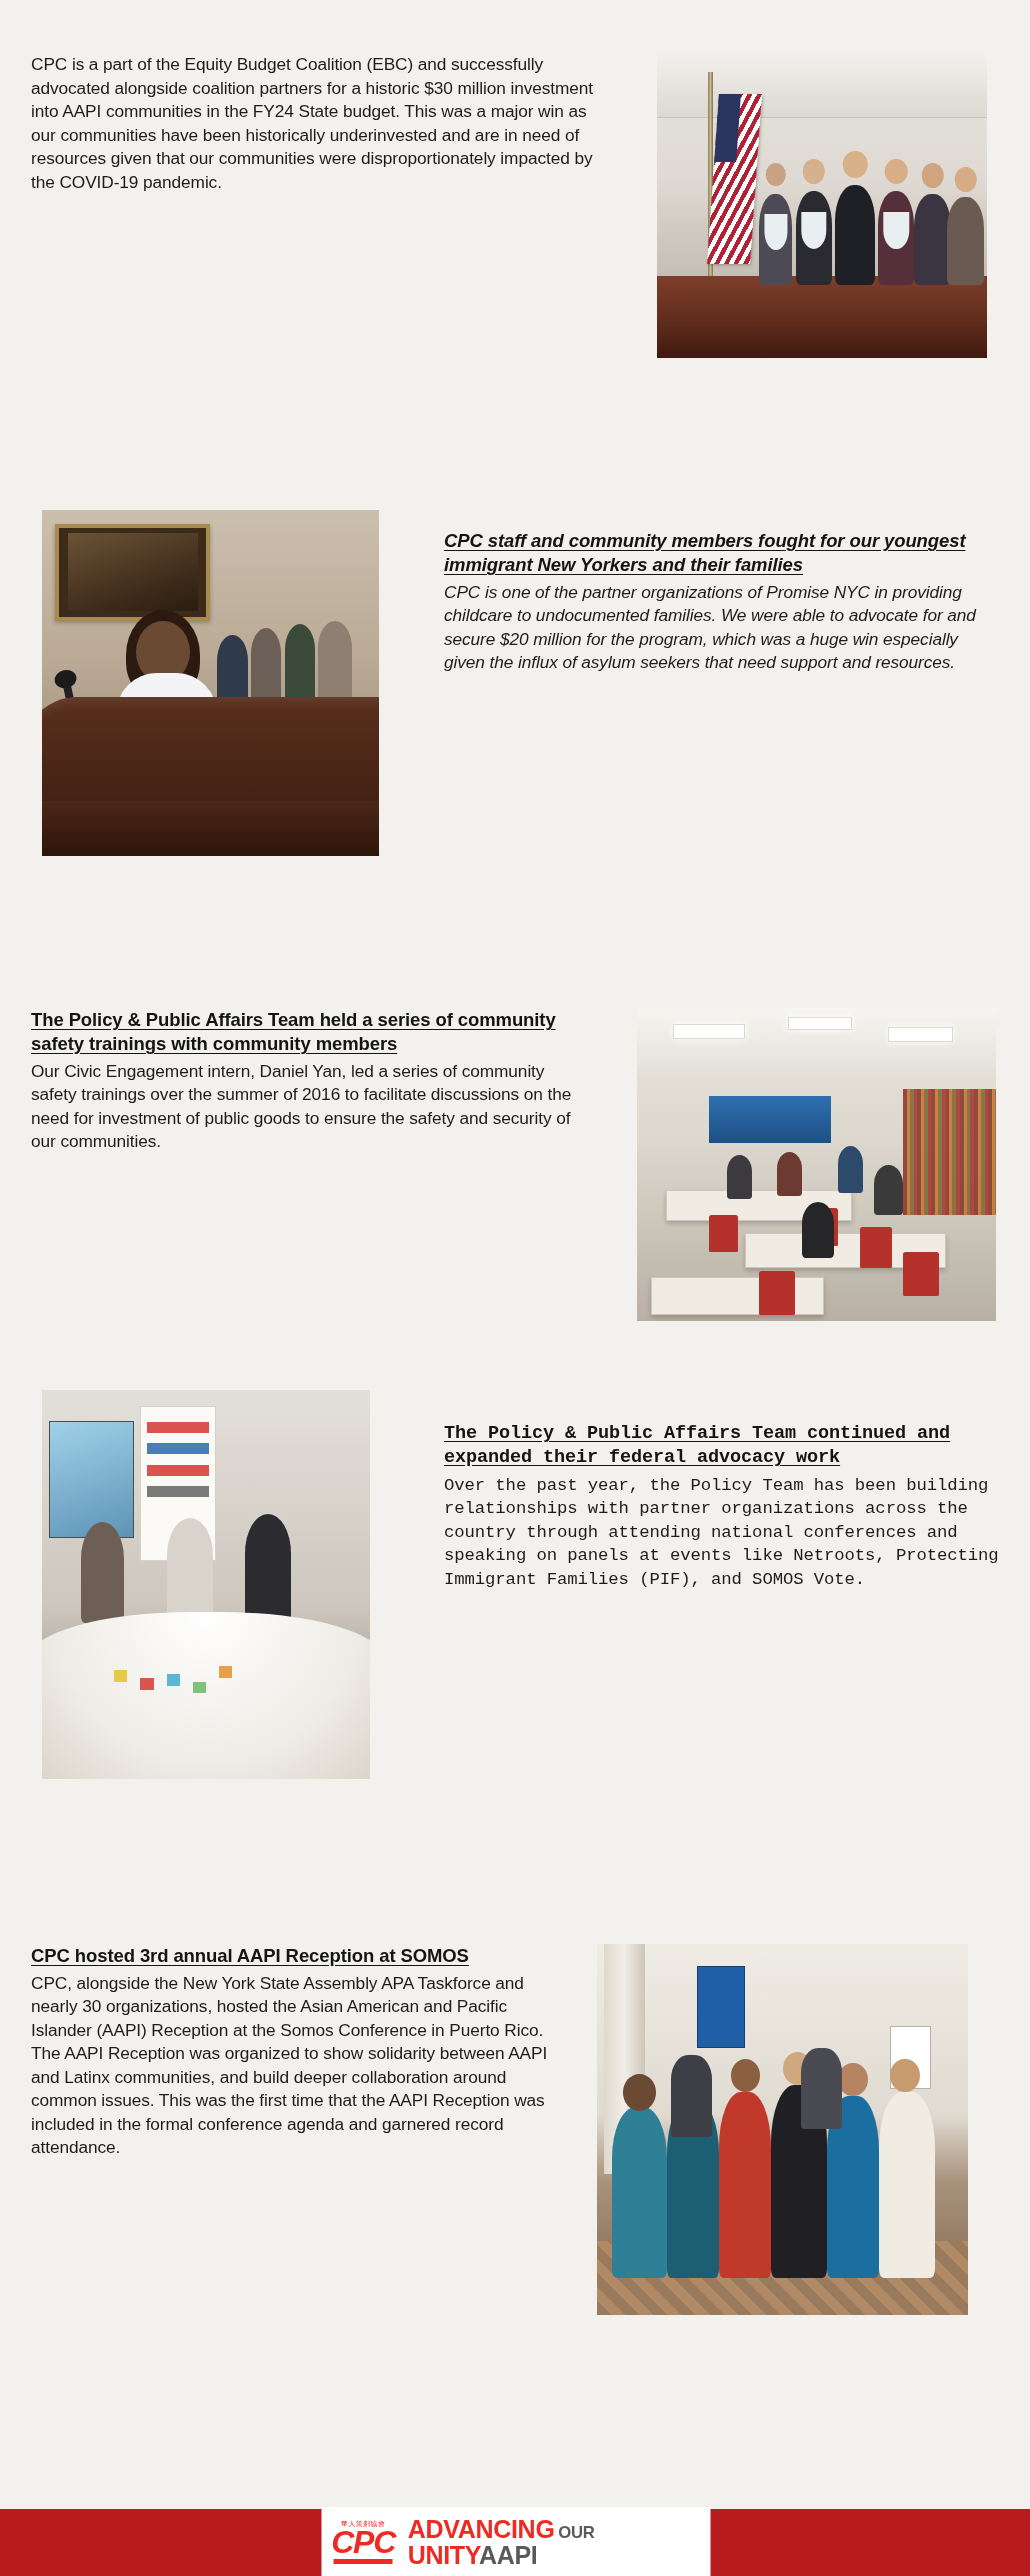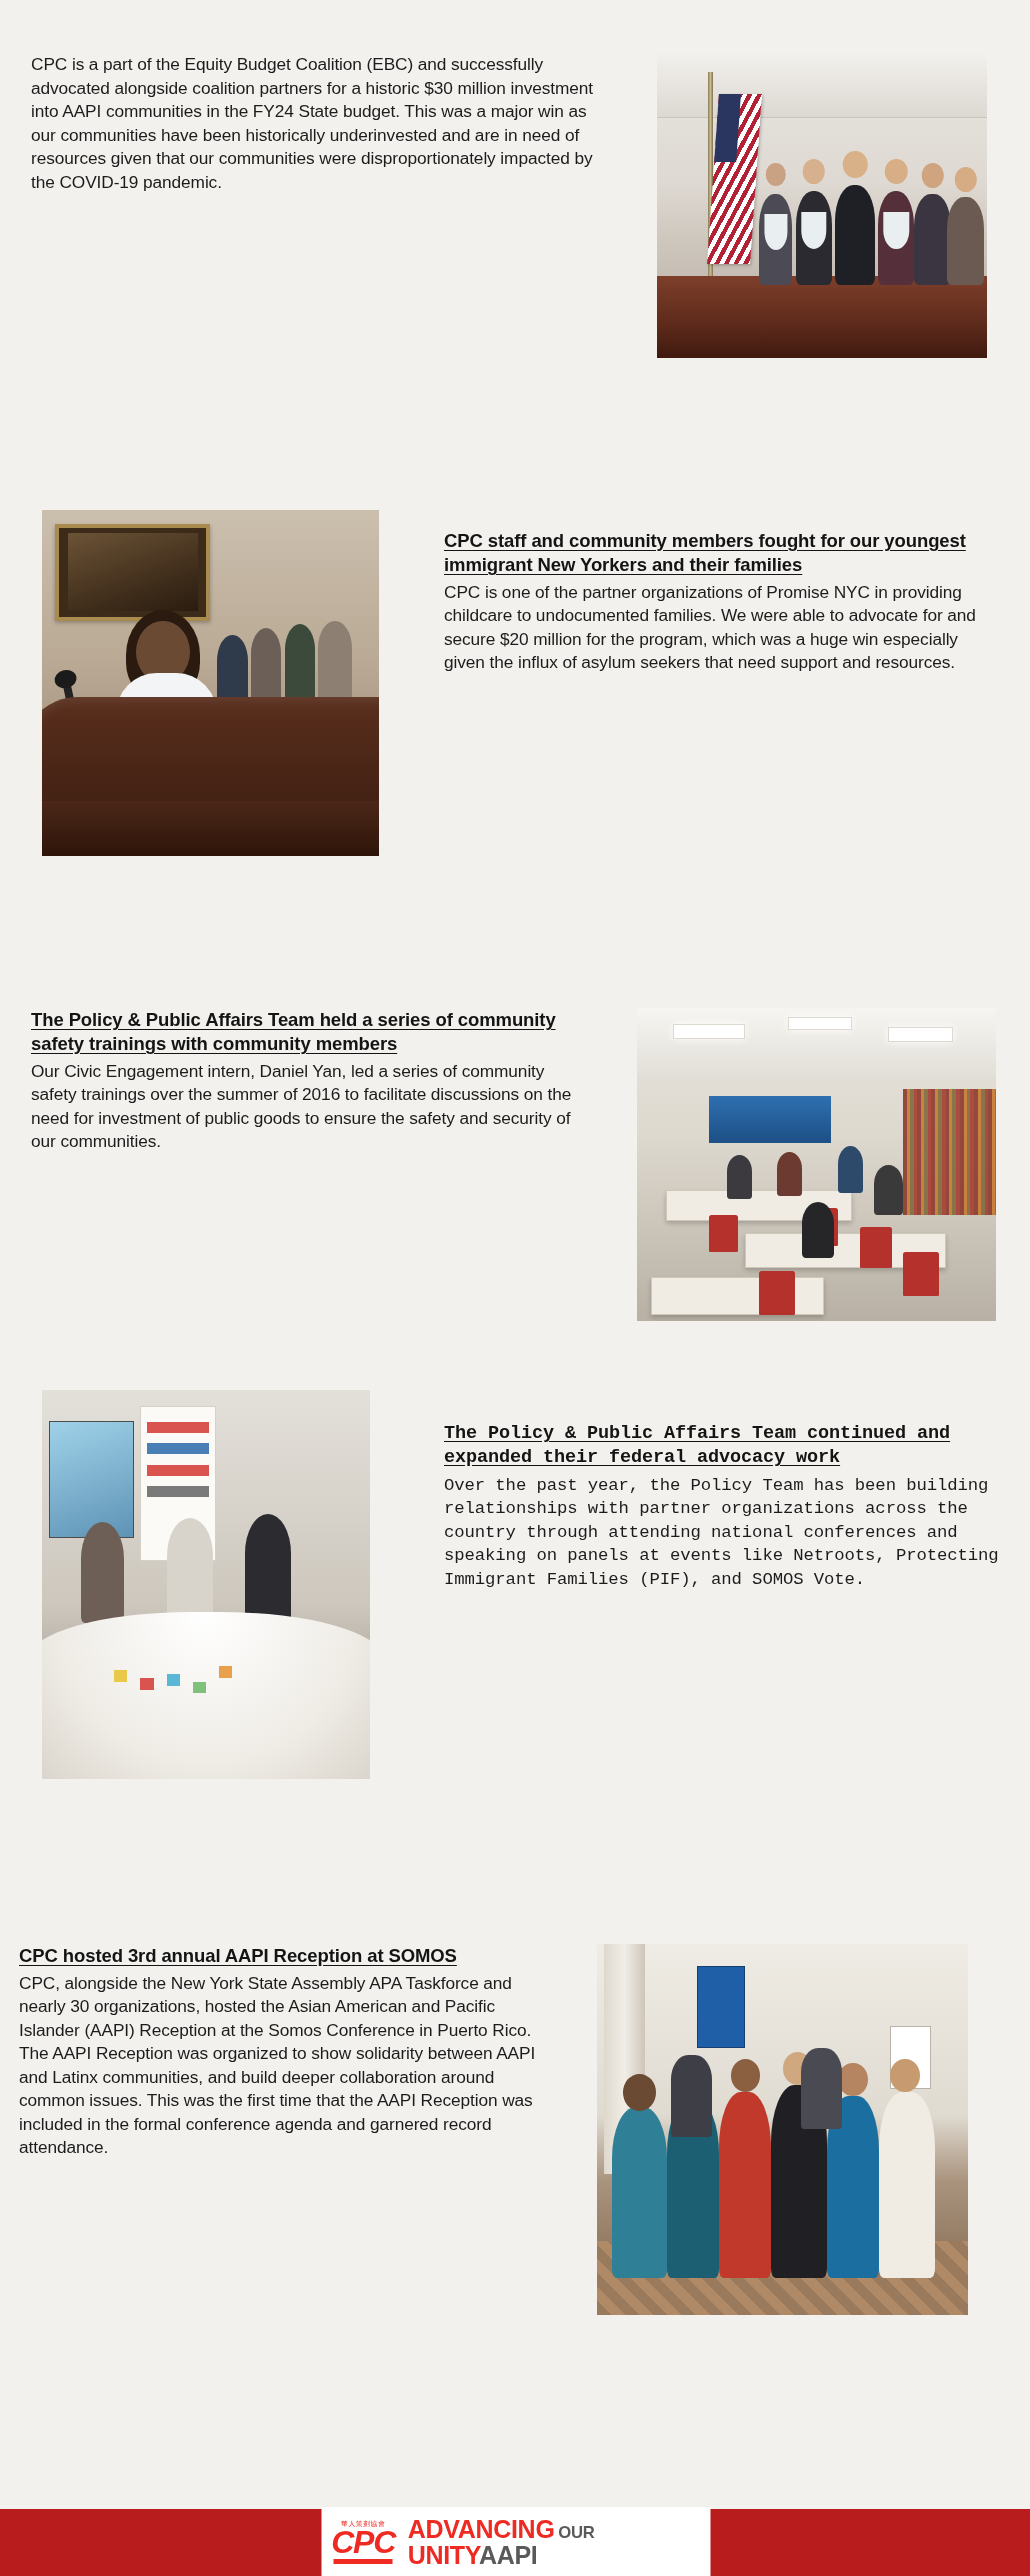--- a/index.html
+++ b/index.html
@@ -310,21 +310,21 @@
       <div class="sp-body"></div>
       <div class="aud" style="left:52%; top:36%; width:9%; height:22%; background:#2f3a4a;"></div>
       <div class="aud" style="left:62%; top:34%; width:9%; height:22%; background:#6b5f57;"></div>
       <div class="aud" style="left:72%; top:33%; width:9%; height:22%; background:#3b4a3a;"></div>
       <div class="aud" style="left:82%; top:32%; width:10%; height:23%; background:#8d7f72;"></div>
       <div class="bench"></div>
       <div class="bench2"></div>
     </div>
   </div>
 
-  <div class="txtcol" style="left:444px; top:529px; width:559px;">
+  <div class="txtcol" style="left:444px; top:529px; width:559px;font-style:italic;">
     <p class="heading">CPC staff and community members fought for our youngest immigrant New Yorkers and their families</p>
     <p class="body">CPC is one of the partner organizations of Promise NYC in providing childcare to undocumented families. We were able to advocate for and secure $20 million for the program, which was a huge win especially given the influx of asylum seekers that need support and resources.</p>
   </div>
 
   <div class="txtcol" style="left:31px; top:1008px; width:556px;">
     <p class="heading">The Policy &amp; Public Affairs Team held a series of community safety trainings with community members</p>
     <p class="body">Our Civic Engagement intern, Daniel Yan, led a series of community safety trainings over the summer of 2016 to facilitate discussions on the need for investment of public goods to ensure the safety and security of our communities.</p>
   </div>
 
   <div class="photo p3" style="left:637px; top:1008px; width:359px; height:313px;">
@@ -372,21 +372,21 @@
       <div class="note" style="left:46%; top:75%; background:#7fc07a;"></div>
       <div class="note" style="left:54%; top:71%; background:#e8a04a;"></div>
     </div>
   </div>
 
   <div class="txtcol" style="left:444px; top:1422px; width:559px;font-family:Liberation Mono, monospace;">
     <p class="heading">The Policy &amp; Public Affairs Team continued and expanded their federal advocacy work</p>
     <p class="body">Over the past year, the Policy Team has been building relationships with partner organizations across the country through attending national conferences and speaking on panels at events like Netroots, Protecting Immigrant Families (PIF), and SOMOS Vote.</p>
   </div>
 
-  <div class="txtcol" style="left:19px; top:1944px; width:538px;">
+  <div class="txtcol" style="left:31px; top:1944px; width:538px;">
     <p class="heading">CPC hosted 3rd annual AAPI Reception at SOMOS</p>
     <p class="body">CPC, alongside the New York State Assembly APA Taskforce and nearly 30 organizations, hosted the Asian American and Pacific Islander (AAPI) Reception at the Somos Conference in Puerto Rico. The AAPI Reception was organized to show solidarity between AAPI and Latinx communities, and build deeper collaboration around common issues. This was the first time that the AAPI Reception was included in the formal conference agenda and garnered record attendance.</p>
   </div>
 
   <div class="photo p5" style="left:597px; top:1944px; width:371px; height:371px;">
     <div class="inner">
       <div class="room"></div>
       <div class="pillar"></div>
       <div class="signA"></div>
       <div class="signB"></div>

